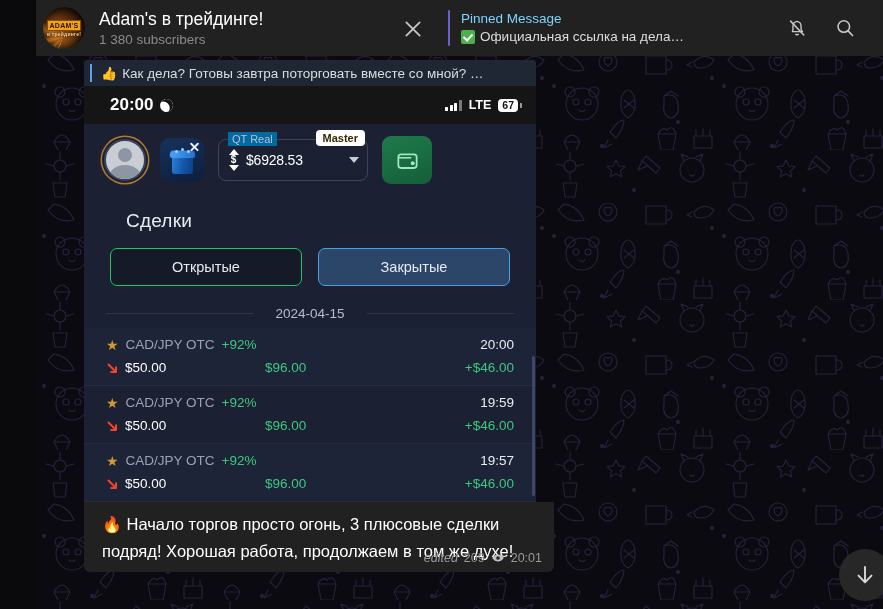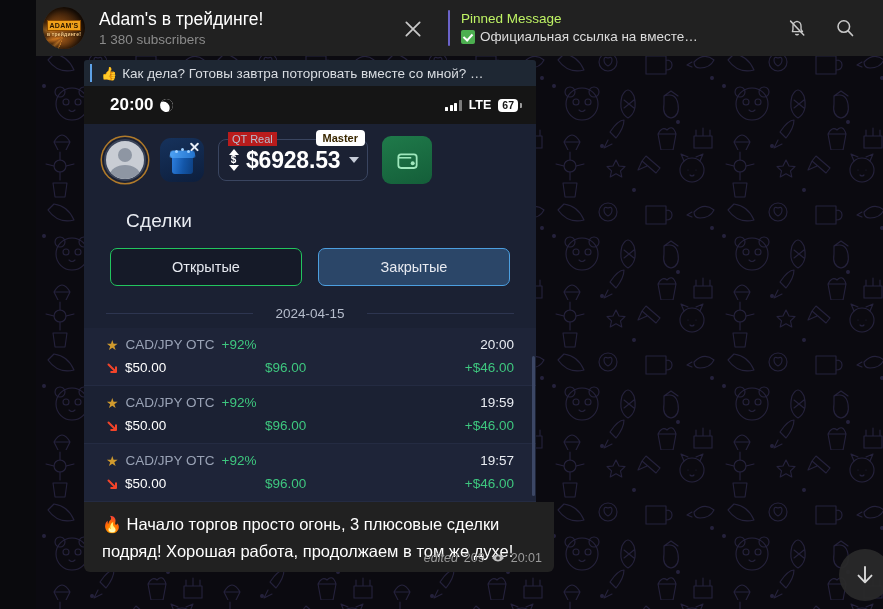--- a/index.html
+++ b/index.html
@@ -84,21 +84,21 @@
     width: 290px; height: 44px;
     display: flex; align-items: center;
     cursor: pointer;
   }
   .pinned-bar {
     width: 2px; height: 36px; background: #6b63c9;
     border-radius: 1px; margin-right: 11px; flex: none;
   }
   .pinned-texts { overflow: hidden; }
   .pinned-label {
-    color: #bef264; font-size: 13.5px; line-height: 17px;
+    color: #7dd3fc; font-size: 13.5px; line-height: 17px;
     white-space: nowrap;
   }
   .pinned-line {
     color: #dcdcdc; font-size: 13.5px; line-height: 19px;
     white-space: nowrap; display: flex; align-items: center; gap: 5px;
   }
   .check-emoji {
     width: 14px; height: 14px; background: #4caf50;
     border-radius: 2px; position: relative; flex: none;
     display: inline-block;
@@ -252,41 +252,41 @@
   .gift-x::after { transform: rotate(-45deg); }
 
   .balance-box {
     position: relative; flex: 1 1 auto; max-width: 150px;
     height: 42px; border: 1px solid #3a4560; border-radius: 8px;
     display: flex; align-items: center; padding: 0 8px 0 8px; gap: 6px;
     cursor: pointer;
   }
   .bal-label {
     position: absolute; left: 9px; top: -8px;
-    background: #b91c1c; padding: 0 4px;
+    background: #0369a1; padding: 0 4px;
     color: #b7bfd0; font-size: 11px; line-height: 14px;
   }
   .master-badge {
     position: absolute; right: 2px; top: -10px;
     background: #ffffff; color: #3a2800;
     font-size: 11px; font-weight: bold; line-height: 16px;
     border-radius: 4px; padding: 0 7px;
   }
   .updn {
     display: flex; flex-direction: column; align-items: center;
     color: #fff; flex: none; gap: 0px; position: relative;
     width: 13px; height: 26px; justify-content: center;
   }
   .updn .ar { width: 0; height: 0; border-left: 5px solid transparent;
     border-right: 5px solid transparent; }
   .updn .up { border-bottom: 6px solid #fff; }
   .updn .dn { border-top: 6px solid #fff; }
   .updn .dsign { font-size: 10px; font-weight: bold; color: #fff; line-height: 10px; }
   .bal-amount {
-    color: #ffffff; font-size: 23px; font-weight: bold;
+    color: #ffffff; font-size: 14px; font-weight: normal;
     letter-spacing: -.2px; white-space: nowrap;
   }
   .bal-caret {
     width: 0; height: 0; margin-left: auto;
     border-left: 5.5px solid transparent; border-right: 5.5px solid transparent;
     border-top: 6px solid #c6ccd8; flex: none;
   }
   .wallet-btn {
     width: 50px; height: 48px; border-radius: 9px; flex: none;
     background: linear-gradient(160deg, #1f7a4a 0%, #145e39 100%);
@@ -464,21 +464,21 @@
         <path d="M4 4 L20 20 M20 4 L4 20" stroke="#c8c8c8" stroke-width="2.1" fill="none" stroke-linecap="round"></path>
       </svg>
     </div>
 
     <div class="pinned-wrap">
       <div class="pinned-bar"></div>
       <div class="pinned-texts">
         <div class="pinned-label">Pinned Message</div>
         <div class="pinned-line">
           <span class="check-emoji"></span>
-          <span>Официальная ссылка на вместе…</span>
+          <span>Официальная ссылка на дела…</span>
         </div>
       </div>
     </div>
 
     <div class="hdr-icons">
       <div class="hdr-icon">
         <svg viewBox="0 0 24 24">
           <path d="M7 16 h11 l-1.6-2.4 V10 a5.4 5.4 0 0 0-4.4-5.3 A5.4 5.4 0 0 0 7.6 10 v3.6 Z" fill="none" stroke="#c8c8c8" stroke-width="1.5" stroke-linejoin="round"></path>
           <path d="M10.3 18.4 a2 2 0 0 0 3.4 0" fill="none" stroke="#c8c8c8" stroke-width="1.5"></path>
           <path d="M5 4.5 L19.4 19.6" stroke="#c8c8c8" stroke-width="1.6" stroke-linecap="round"></path>

